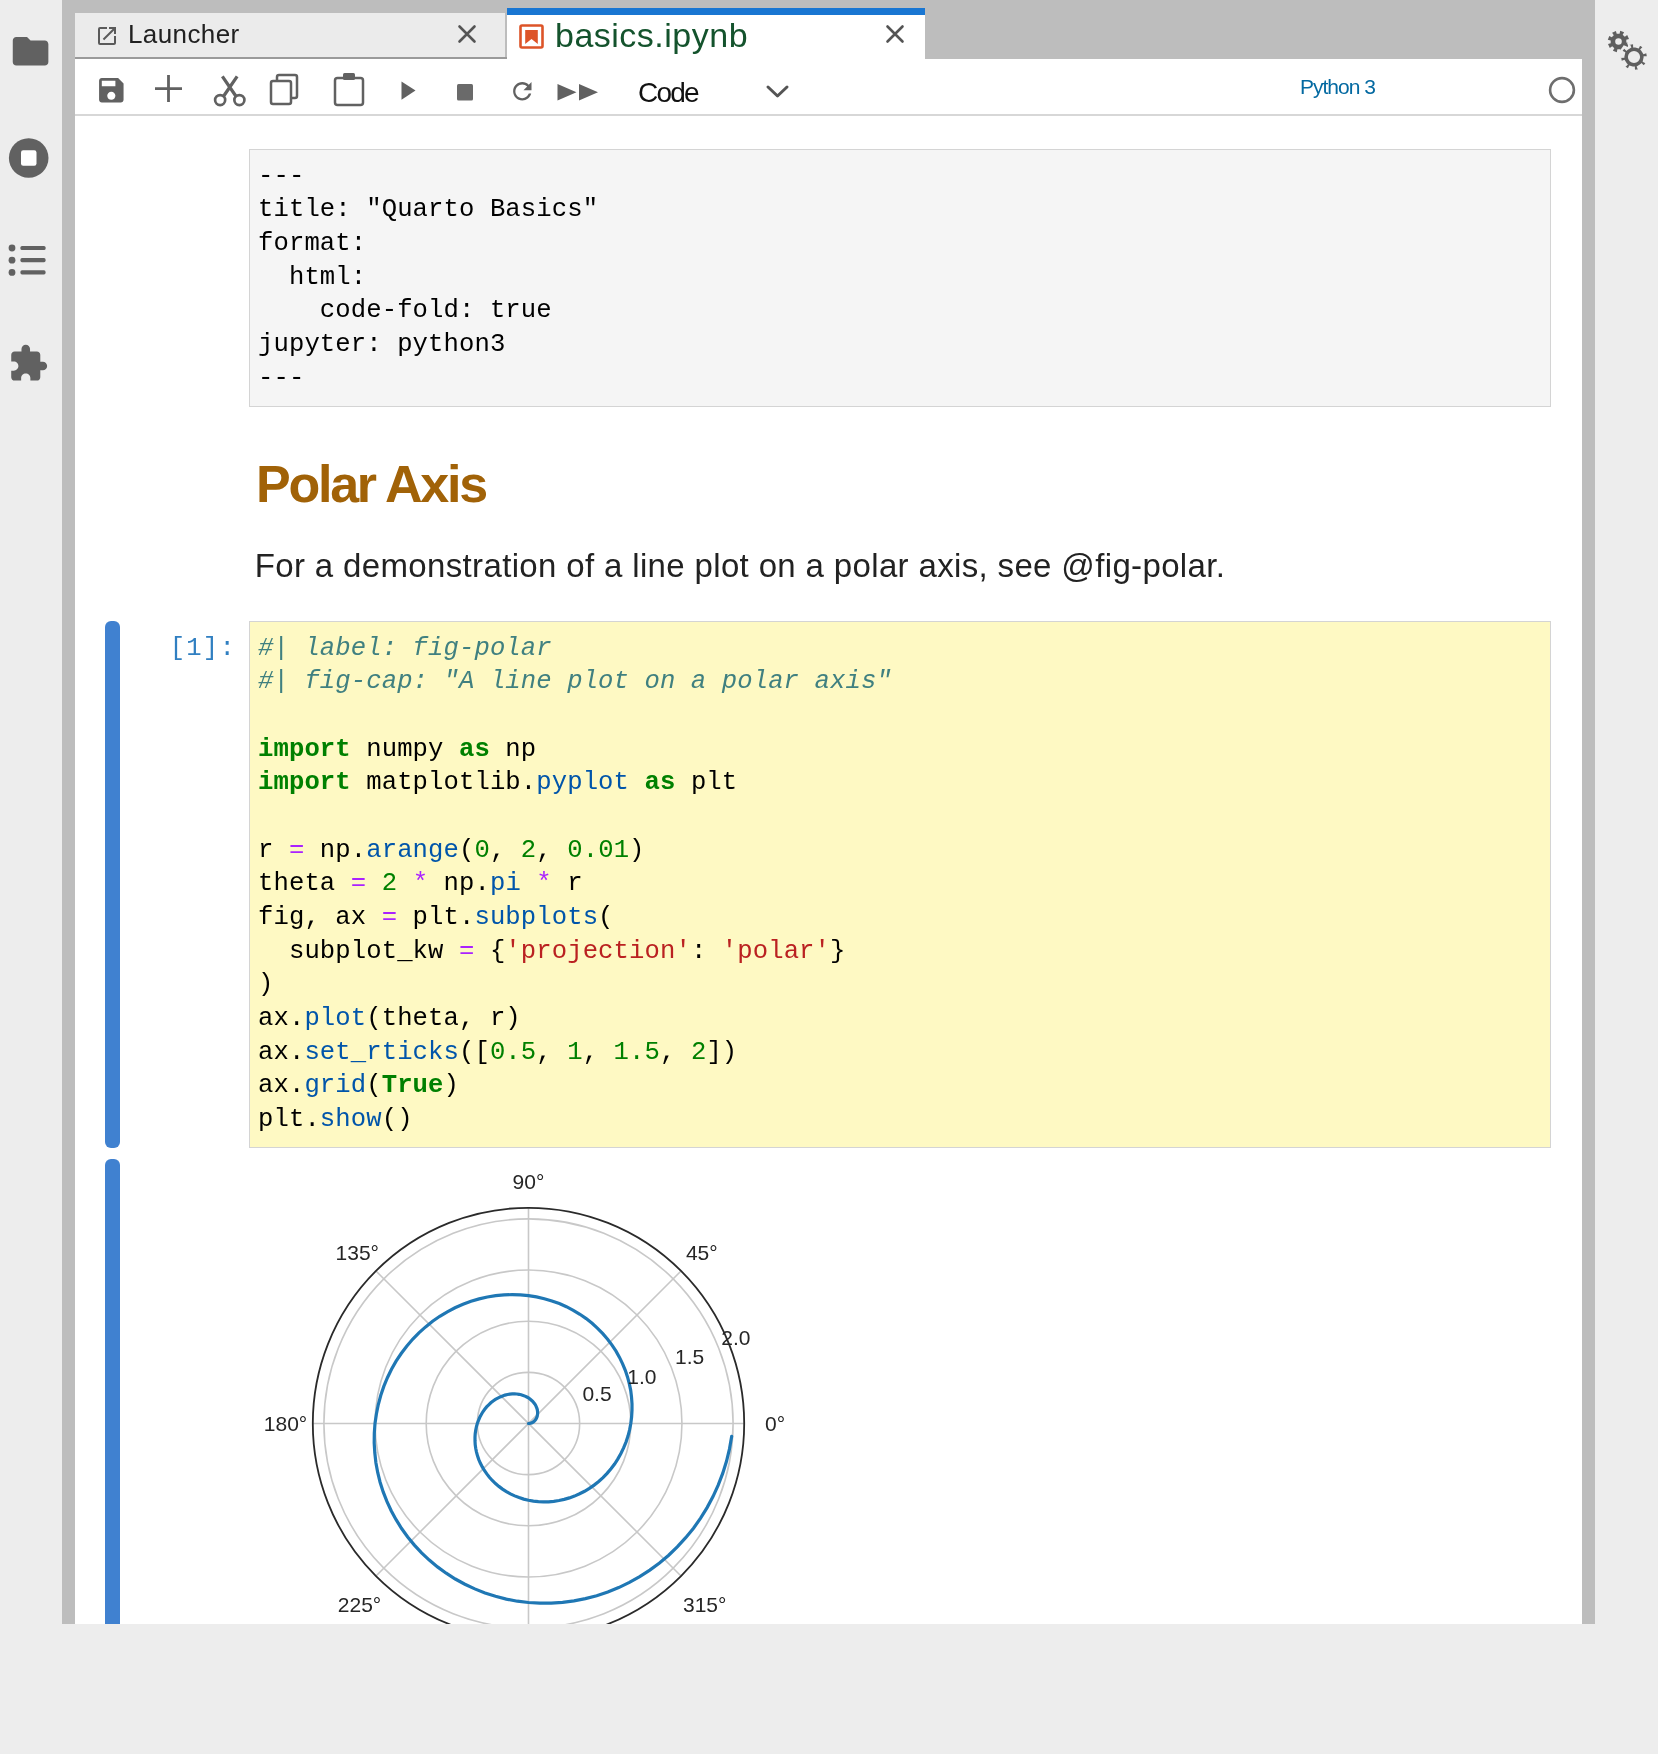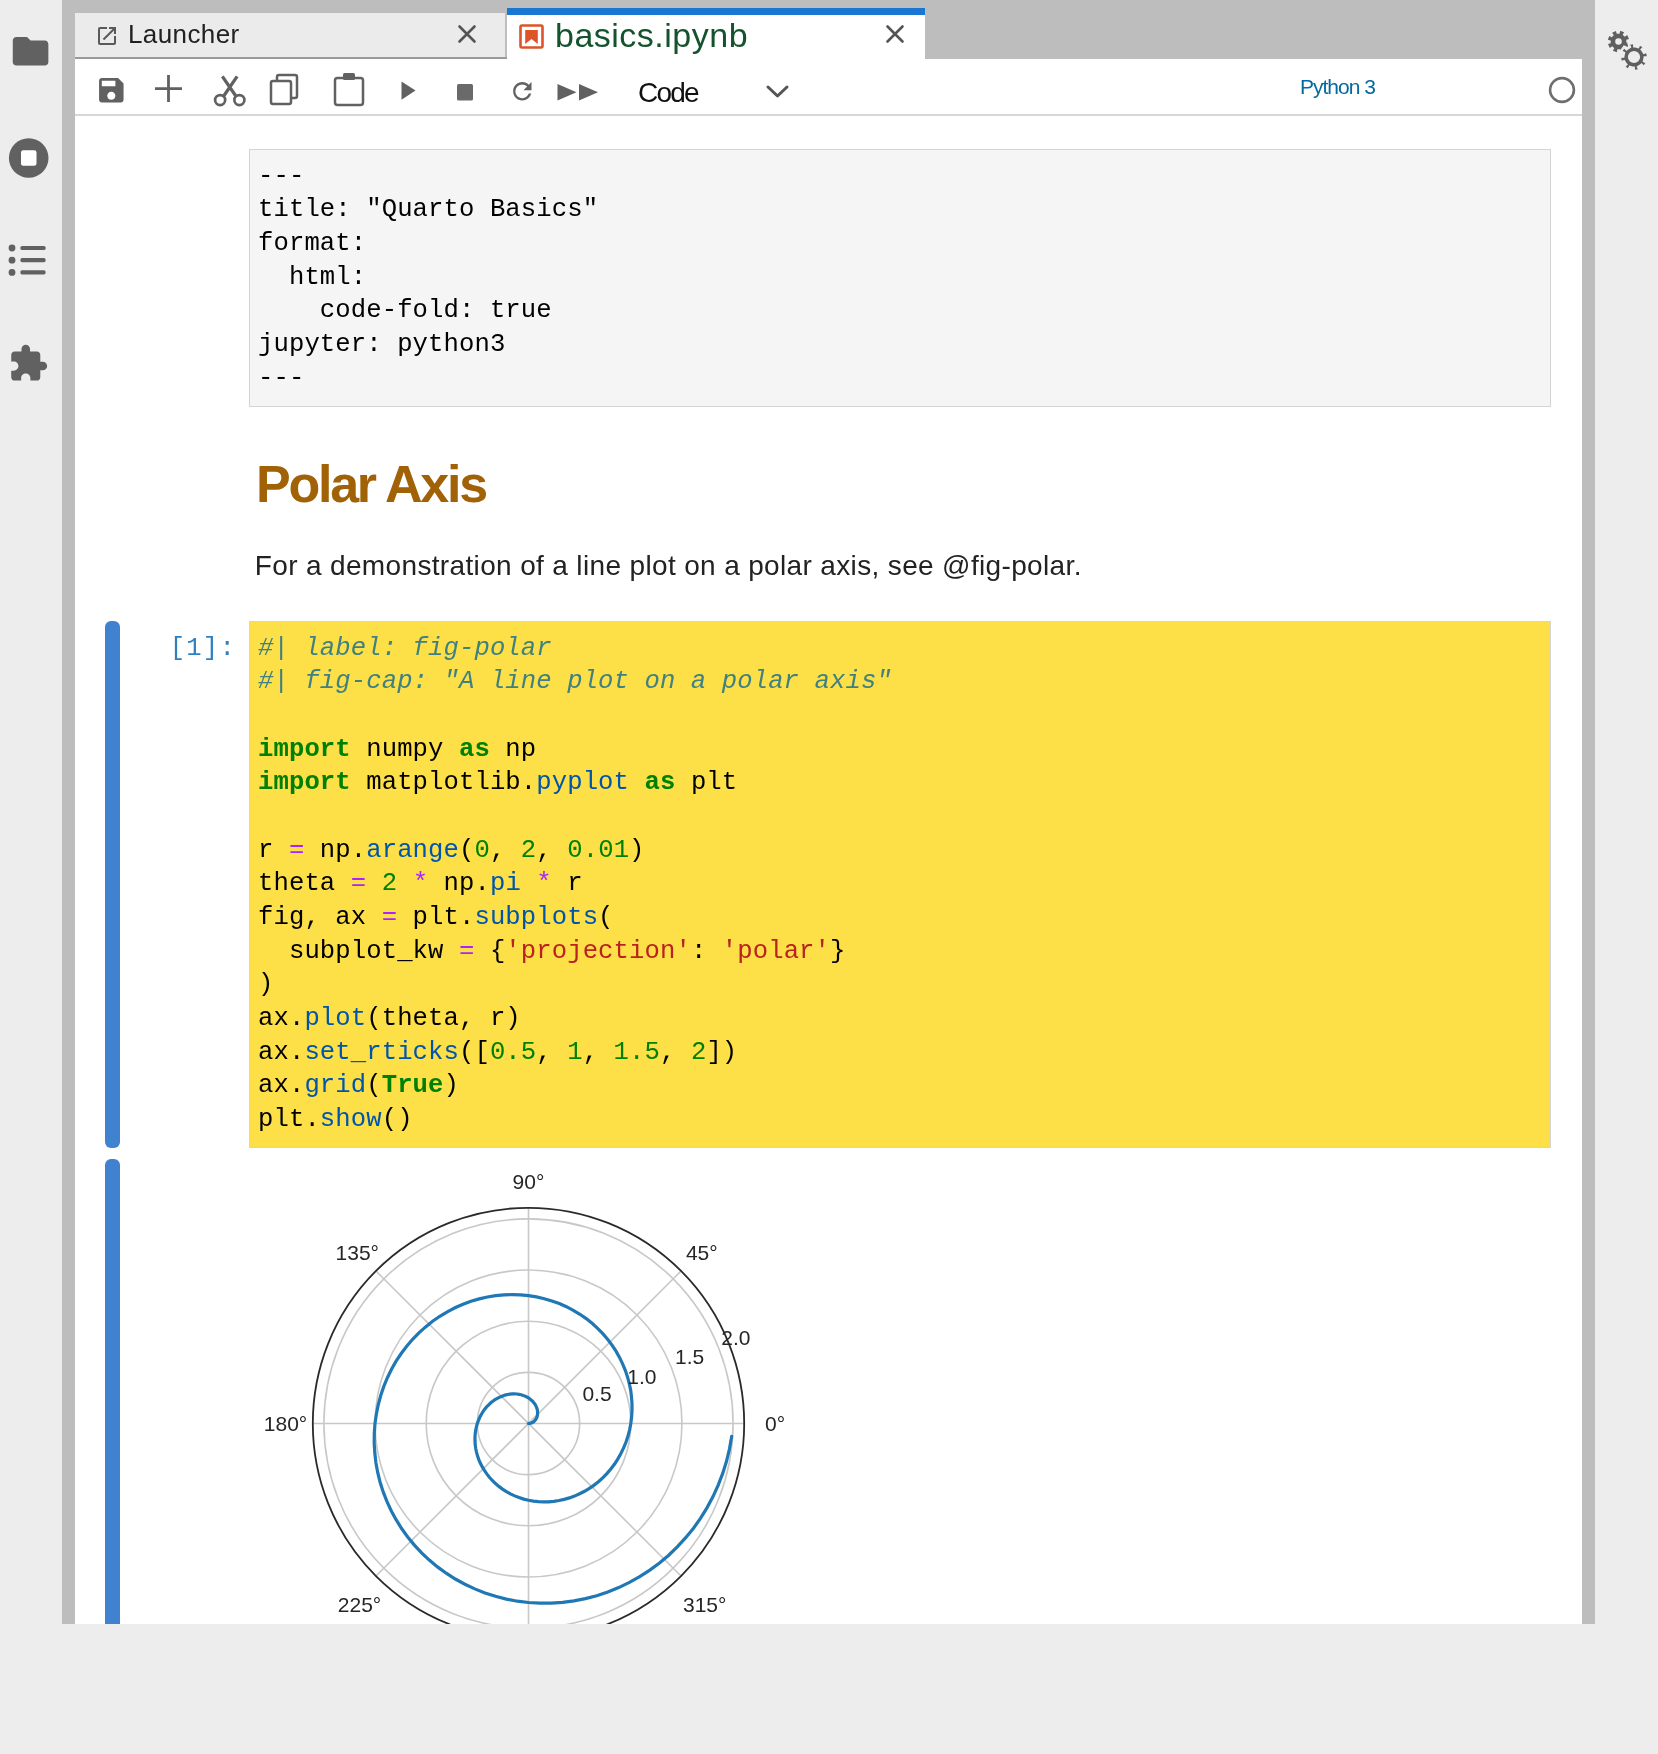--- a/index.html
+++ b/index.html
@@ -109,25 +109,25 @@
     <pre style="padding:9.5px 0 0 8px;">---
 title: "Quarto Basics"
 format:
   html:
     code-fold: true
 jupyter: python3
 ---</pre>
   </div>
 
   <div class="abs" style="left:256px; top:459.5px; font-size:52px; font-weight:bold; letter-spacing:-2.25px; line-height:48px; color:#a16207; white-space:nowrap;">Polar Axis</div>
-  <div class="abs" style="left:254.8px; top:551.8px; font-size:28px; letter-spacing:0.35px; line-height:28px; color:#222; white-space:nowrap;">For a demonstration of a line plot on a polar axis, see @fig-polar.</div>
+  <div class="abs" style="left:254.8px; top:551.8px; font-size:33px; letter-spacing:0.35px; line-height:28px; color:#222; white-space:nowrap;">For a demonstration of a line plot on a polar axis, see @fig-polar.</div>
 
   <div class="abs" style="left:105px; top:621px; width:15px; height:527px; background:#4081d0; border-radius:6px;"></div>
   <div class="abs mono" style="left:0; top:632px; width:236px; text-align:right; color:#307fc1; letter-spacing:1.2px;">[1]:</div>
-  <div class="abs" style="left:249px; top:621px; width:1302px; height:527px; background:#fde047; border:1.5px solid #d4d4d4;">
+  <div class="abs" style="left:249px; top:621px; width:1302px; height:527px; background:#fef9c3; border:1.5px solid #d4d4d4;">
     <pre style="padding:9.5px 0 0 8px;"><span class="cm">#| label: fig-polar</span>
 <span class="cm">#| fig-cap: "A line plot on a polar axis"</span>
 
 <b class="kw">import</b> numpy <b class="kw">as</b> np
 <b class="kw">import</b> matplotlib.<span class="pr">pyplot</span> <b class="kw">as</b> plt
 
 r <span class="op">=</span> np.<span class="pr">arange</span>(<span class="nu">0</span>, <span class="nu">2</span>, <span class="nu">0.01</span>)
 theta <span class="op">=</span> <span class="nu">2</span> <span class="op">*</span> np.<span class="pr">pi</span> <span class="op">*</span> r
 fig, ax <span class="op">=</span> plt.<span class="pr">subplots</span>(
   subplot_kw <span class="op">=</span> {<span class="st">'projection'</span>: <span class="st">'polar'</span>}

